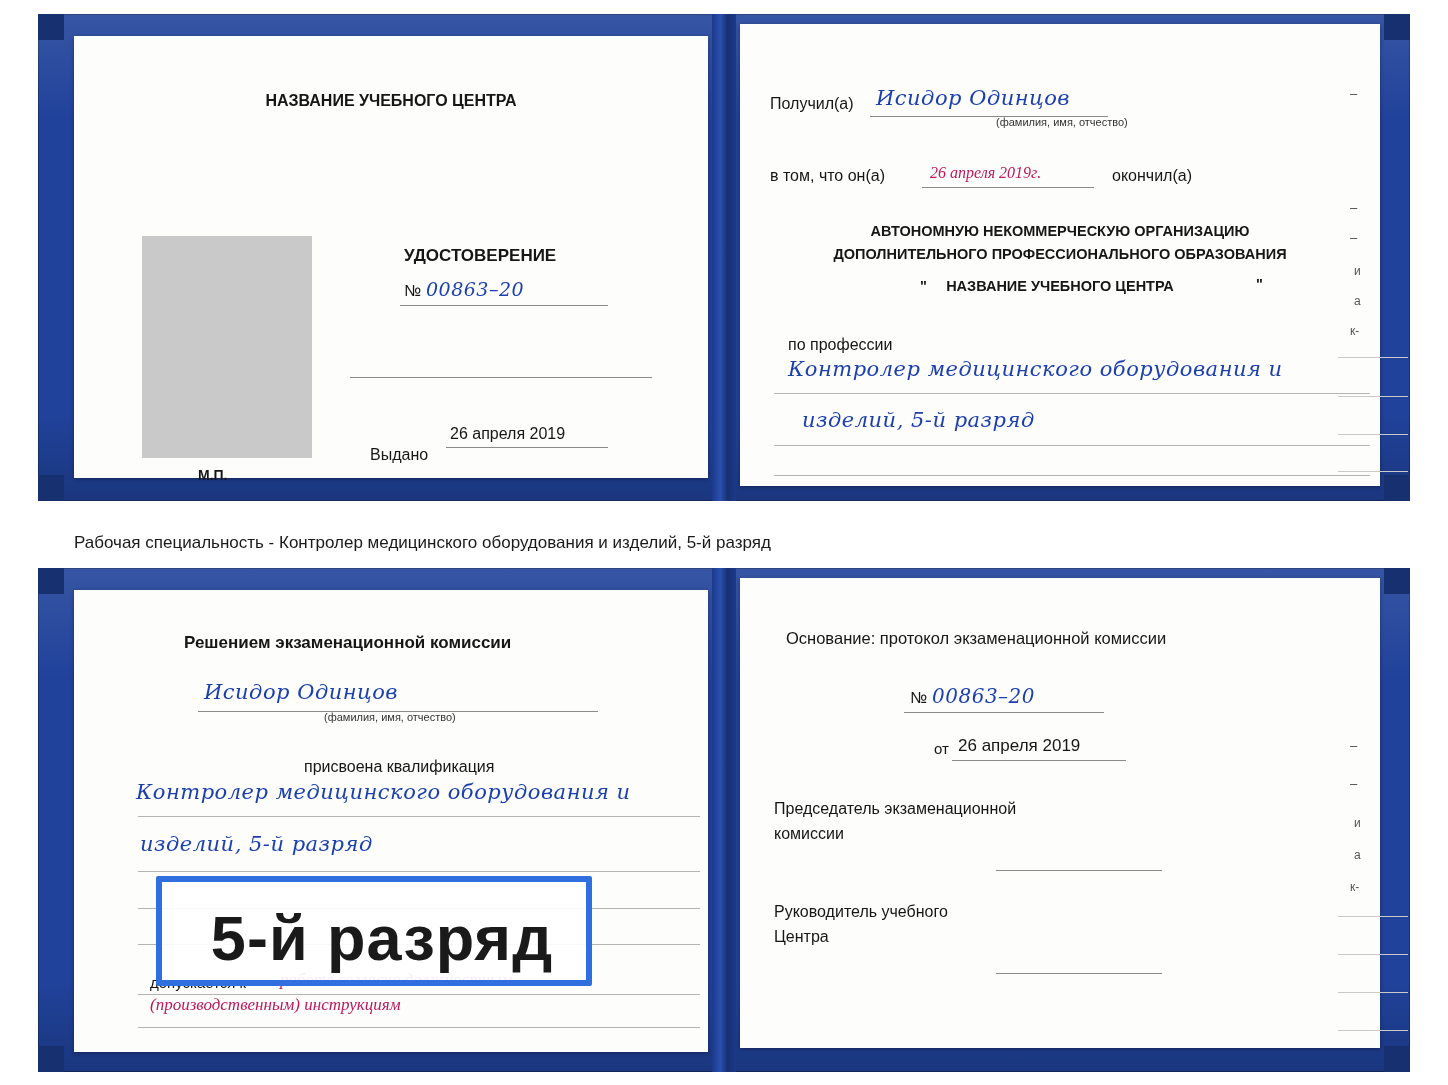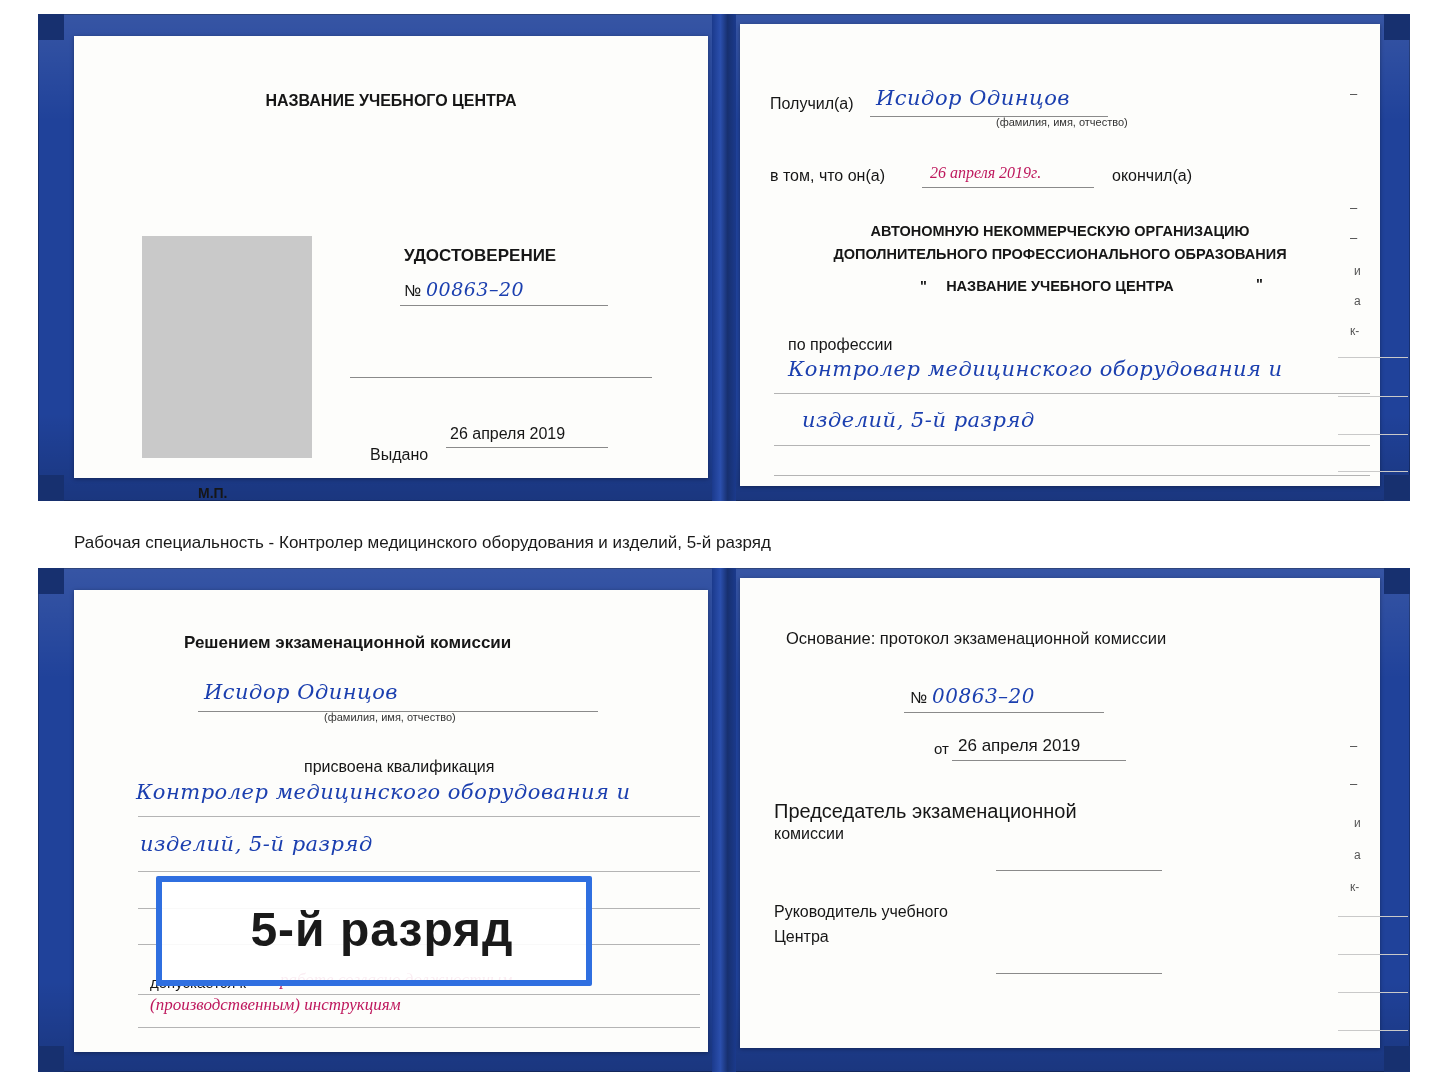--- a/index.html
+++ b/index.html
@@ -141,21 +141,21 @@
     height: 98px;
     border: 6px solid #2f6fe0;
     background: rgba(255,255,255,0.92);
     border-radius: 2px;
   }
   .highlight-text {
     position: absolute;
     left: 0; right: 0;
     top: 20px;
     text-align: center;
-    font-size: 48px;
+    font-size: 63px;
     font-weight: bold;
     color: #1a1a1a;
     letter-spacing: 1px;
     margin-left: 16px;
   }
 </style>
 </head>
 <body>
 
 <div id="page">
@@ -178,21 +178,21 @@
       <div class="txt" style="left:330px; top:245px; font-size:16px;">№</div>
       <div class="hand" style="left:352px; top:242px; font-size:19px;">00863–20</div>
       <div class="rule" style="left:326px; top:269px; width:208px;"></div>
 
       <div class="rule" style="left:276px; top:341px; width:302px;"></div>
 
       <div class="txt" style="left:296px; top:389px; font-size:16px;margin-top:20px;">Выдано</div>
       <div class="txt" style="left:376px; top:388px; font-size:16px;">26 апреля 2019</div>
       <div class="rule" style="left:372px; top:411px; width:162px;"></div>
 
-      <div class="txt bold" style="left:124px; top:431px; font-size:14px;margin-top:18px;">М.П.</div>
+      <div class="txt bold" style="left:124px; top:431px; font-size:14px;">М.П.</div>
     </div>
 
     <div class="page-sheet right">
       <div class="txt" style="left:30px; top:70px; font-size:16px;">Получил(а)</div>
       <div class="hand" style="left:136px; top:62px; font-size:21px;">Исидор Одинцов</div>
       <div class="rule" style="left:130px; top:92px; width:238px;"></div>
       <div class="txt small" style="left:256px; top:92px;">(фамилия, имя, отчество)</div>
 
       <div class="txt" style="left:30px; top:142px; font-size:16px;">в том, что он(а)</div>
       <div class="hand-dark" style="left:190px; top:140px; font-size:16px;">26 апреля 2019г.</div>
@@ -265,21 +265,21 @@
       <div class="txt" style="left:46px; top:50px; font-size:16.5px;">Основание: протокол экзаменационной комиссии</div>
 
       <div class="txt" style="left:170px; top:110px; font-size:16px;">№</div>
       <div class="hand" style="left:192px; top:106px; font-size:20px;">00863–20</div>
       <div class="rule" style="left:164px; top:134px; width:200px;"></div>
 
       <div class="txt" style="left:194px; top:162px; font-size:15px;">от</div>
       <div class="txt" style="left:218px; top:157px; font-size:17px;">26 апреля 2019</div>
       <div class="rule" style="left:212px; top:182px; width:174px;"></div>
 
-      <div class="txt" style="left:34px; top:221px; font-size:20px;">Председатель экзаменационной</div>
+      <div class="txt" style="left:34px; top:221px; font-size:16px;">Председатель экзаменационной</div>
       <div class="txt" style="left:34px; top:246px; font-size:16px;">комиссии</div>
       <div class="rule" style="left:256px; top:292px; width:166px;"></div>
 
       <div class="txt" style="left:34px; top:324px; font-size:16px;">Руководитель учебного</div>
       <div class="txt" style="left:34px; top:349px; font-size:16px;">Центра</div>
       <div class="rule" style="left:256px; top:395px; width:166px;"></div>
     </div>
 
     <div class="ghost-dash" style="left:1312px; top:170px;">–</div>
     <div class="ghost-dash" style="left:1312px; top:208px;">–</div>

